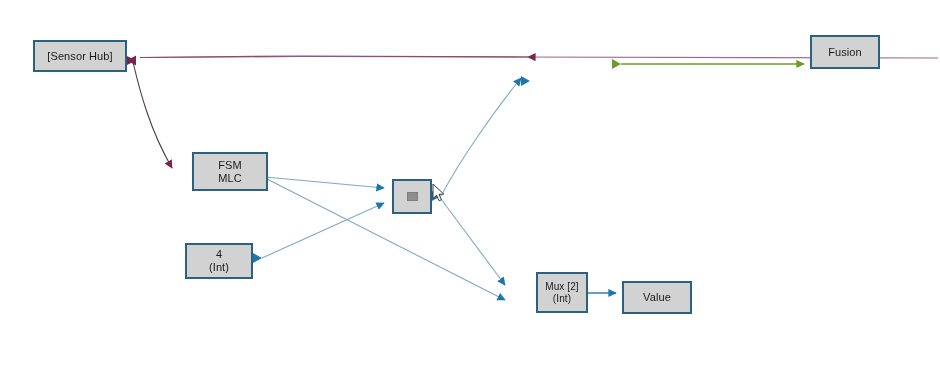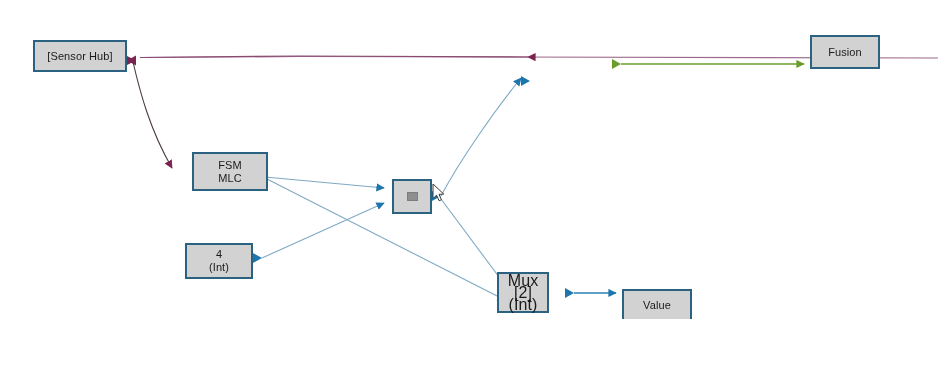--- a/index.html
+++ b/index.html
@@ -141,26 +141,26 @@
 
   <div class="node small-op" id="node-equals-op" style="left:392px; top:179px; width:40px; height:35px;">
     <span class="op-glyph"></span>
   </div>
 
   <div class="node" id="node-const-4-int" style="left:185px; top:243px; width:68px; height:36px;">
     <span class="label">4
 (Int)</span>
   </div>
 
-  <div class="node" id="node-mux-2-int" style="left:497px; top:272px; width:52px; height:41px; font-size:16px; line-height:12px;">
+  <div class="node" id="node-mux-2-int" style="left:536px; top:272px; width:52px; height:41px; font-size:10px; line-height:12px;">
     <span class="label">Mux [2]
 (Int)</span>
   </div>
 
-  <div class="node" id="node-value" style="left:622px; top:281px; width:70px; height:33px;margin-top:8px;">
+  <div class="node" id="node-value" style="left:622px; top:281px; width:70px; height:33px;">
     <span class="label">Value</span>
   </div>
 
   <svg id="cursor" viewBox="0 0 14 20" xmlns="http://www.w3.org/2000/svg" style="left: 432px; top: 183px;">
     <path d="M1,1 L1,15.5 L4.6,12.2 L7.1,17.8 L9.4,16.8 L7,11.3 L11.8,11.1 Z" fill="#ffffff" stroke="#3a3a3a" stroke-width="1"></path>
   </svg>
 
 </div>
 
 </body></html>

